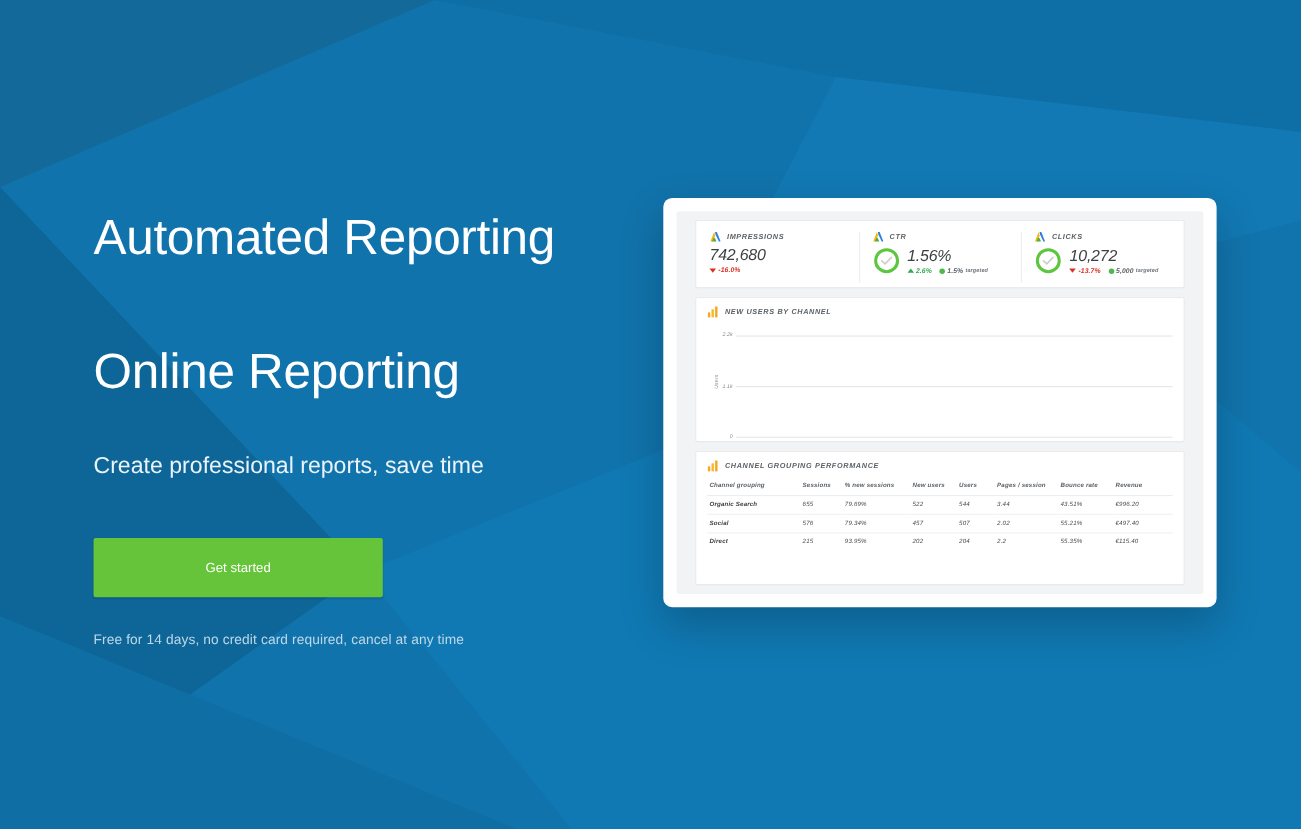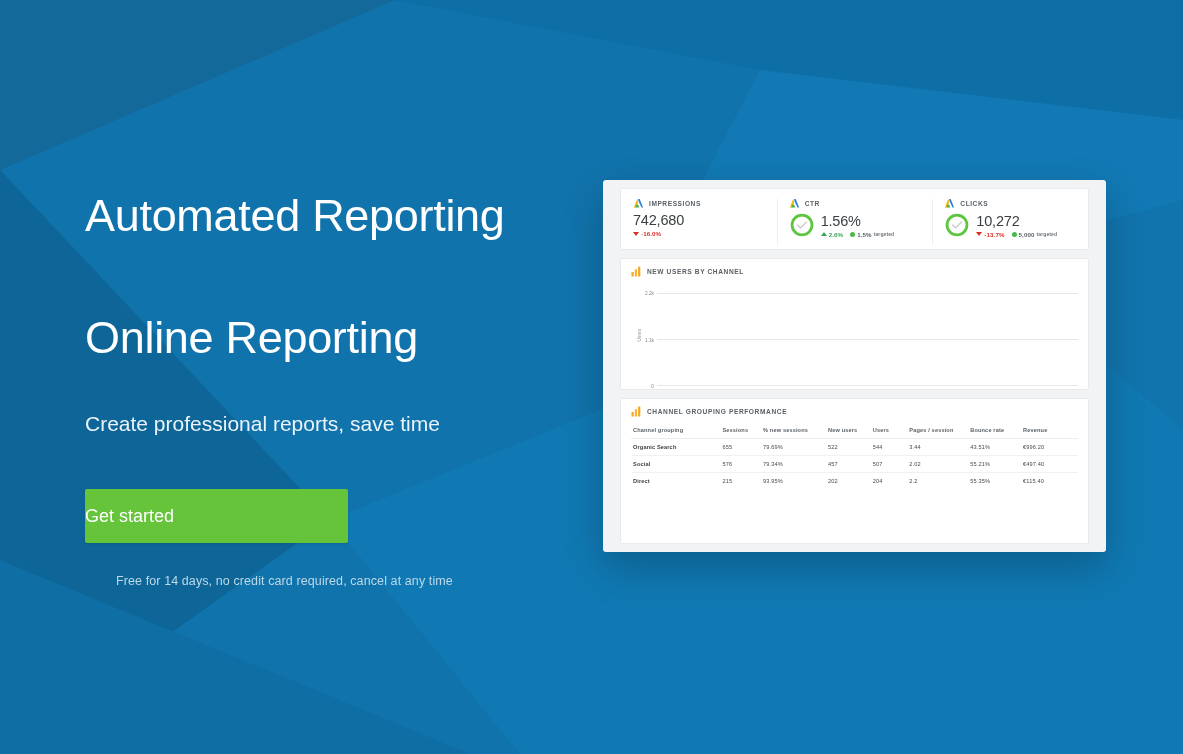--- a/index.html
+++ b/index.html
@@ -60,48 +60,48 @@
     font-weight: 400;
   }
   .cta-button {
     display: block;
     margin-top: 48px;
     width: 263px;
     height: 54px;
     line-height: 54px;
     background: #66c43a;
     color: #ffffff;
-    font-size: 18px;
-    text-align: left;
+    font-size: 12px;
+    text-align: center;
     border: none;
     border-radius: 2px;
     cursor: pointer;
     font-family: "Liberation Sans", sans-serif;
     box-shadow: 0 1px 2px rgba(0,0,0,0.12);
   }
   .cta-note {
     margin-top: 31px;
     font-size: 12.5px;
     color: #bcd8e9;
     letter-spacing: 0.1px;
-    margin-left: 31px;
   }
 
   
   .dash-frame {
     position: absolute;
     left: 603px;
     top: 180px;
     width: 503px;
     height: 372px;
     background: #ffffff;
     border-radius: 8px;
     box-shadow: 0 16px 40px rgba(0,0,0,0.22);
-    padding: 0;
+    padding: 12px;
     z-index: 3;
+    font-style: italic;
   }
   .dash-inner {
     width: 100%;
     height: 100%;
     background: #f1f3f5;
     border-radius: 3px;
     padding: 8px 17px;
     display: flex;
     flex-direction: column;
     gap: 8px;

